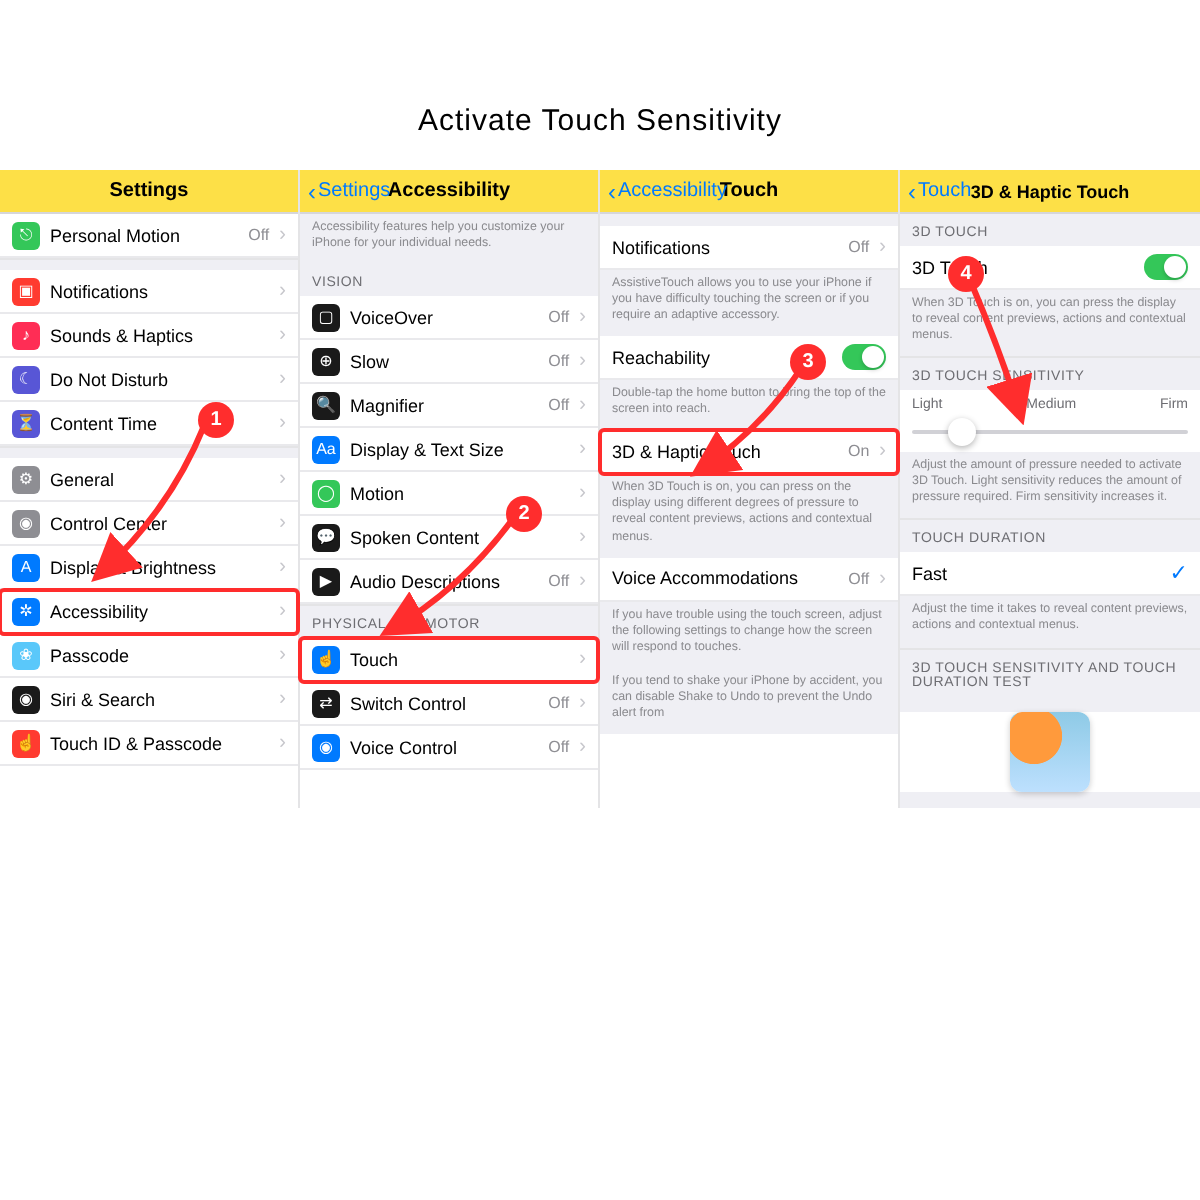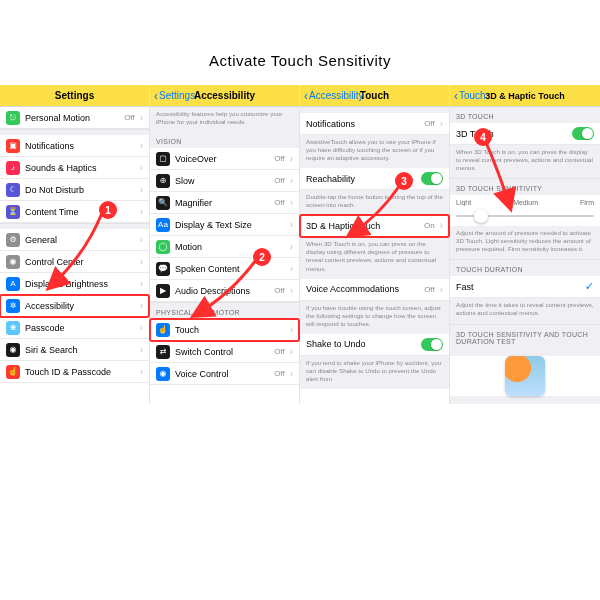--- a/index.html
+++ b/index.html
@@ -216,24 +216,20 @@
           <span class="val">On</span>
           <span class="disc">›</span>
     </div>
     <div class="note">When 3D Touch is on, you can press on the display using different degrees of pressure to reveal content previews, actions and contextual menus.</div>
     <div class="row">
       <span class="lbl">Voice Accommodations</span>
           <span class="val">Off</span>
           <span class="disc">›</span>
     </div>
     <div class="note">If you have trouble using the touch screen, adjust the following settings to change how the screen will respond to touches.</div>
-    <div class="row">
-      <span class="lbl">Shake to Undo</span>
-      <span class="toggle on"></span>
-    </div>
     <div class="note">If you tend to shake your iPhone by accident, you can disable Shake to Undo to prevent the Undo alert from</div>
   </div>
 
   <div class="panel" style="width:150px;background:#efeff4">
     <div class="hdr">
       <span class="back">
             <span class="chev">‹</span>
             <span>Touch</span>
           </span>
       <span style="font-size:9px">3D &amp; Haptic Touch</span>

